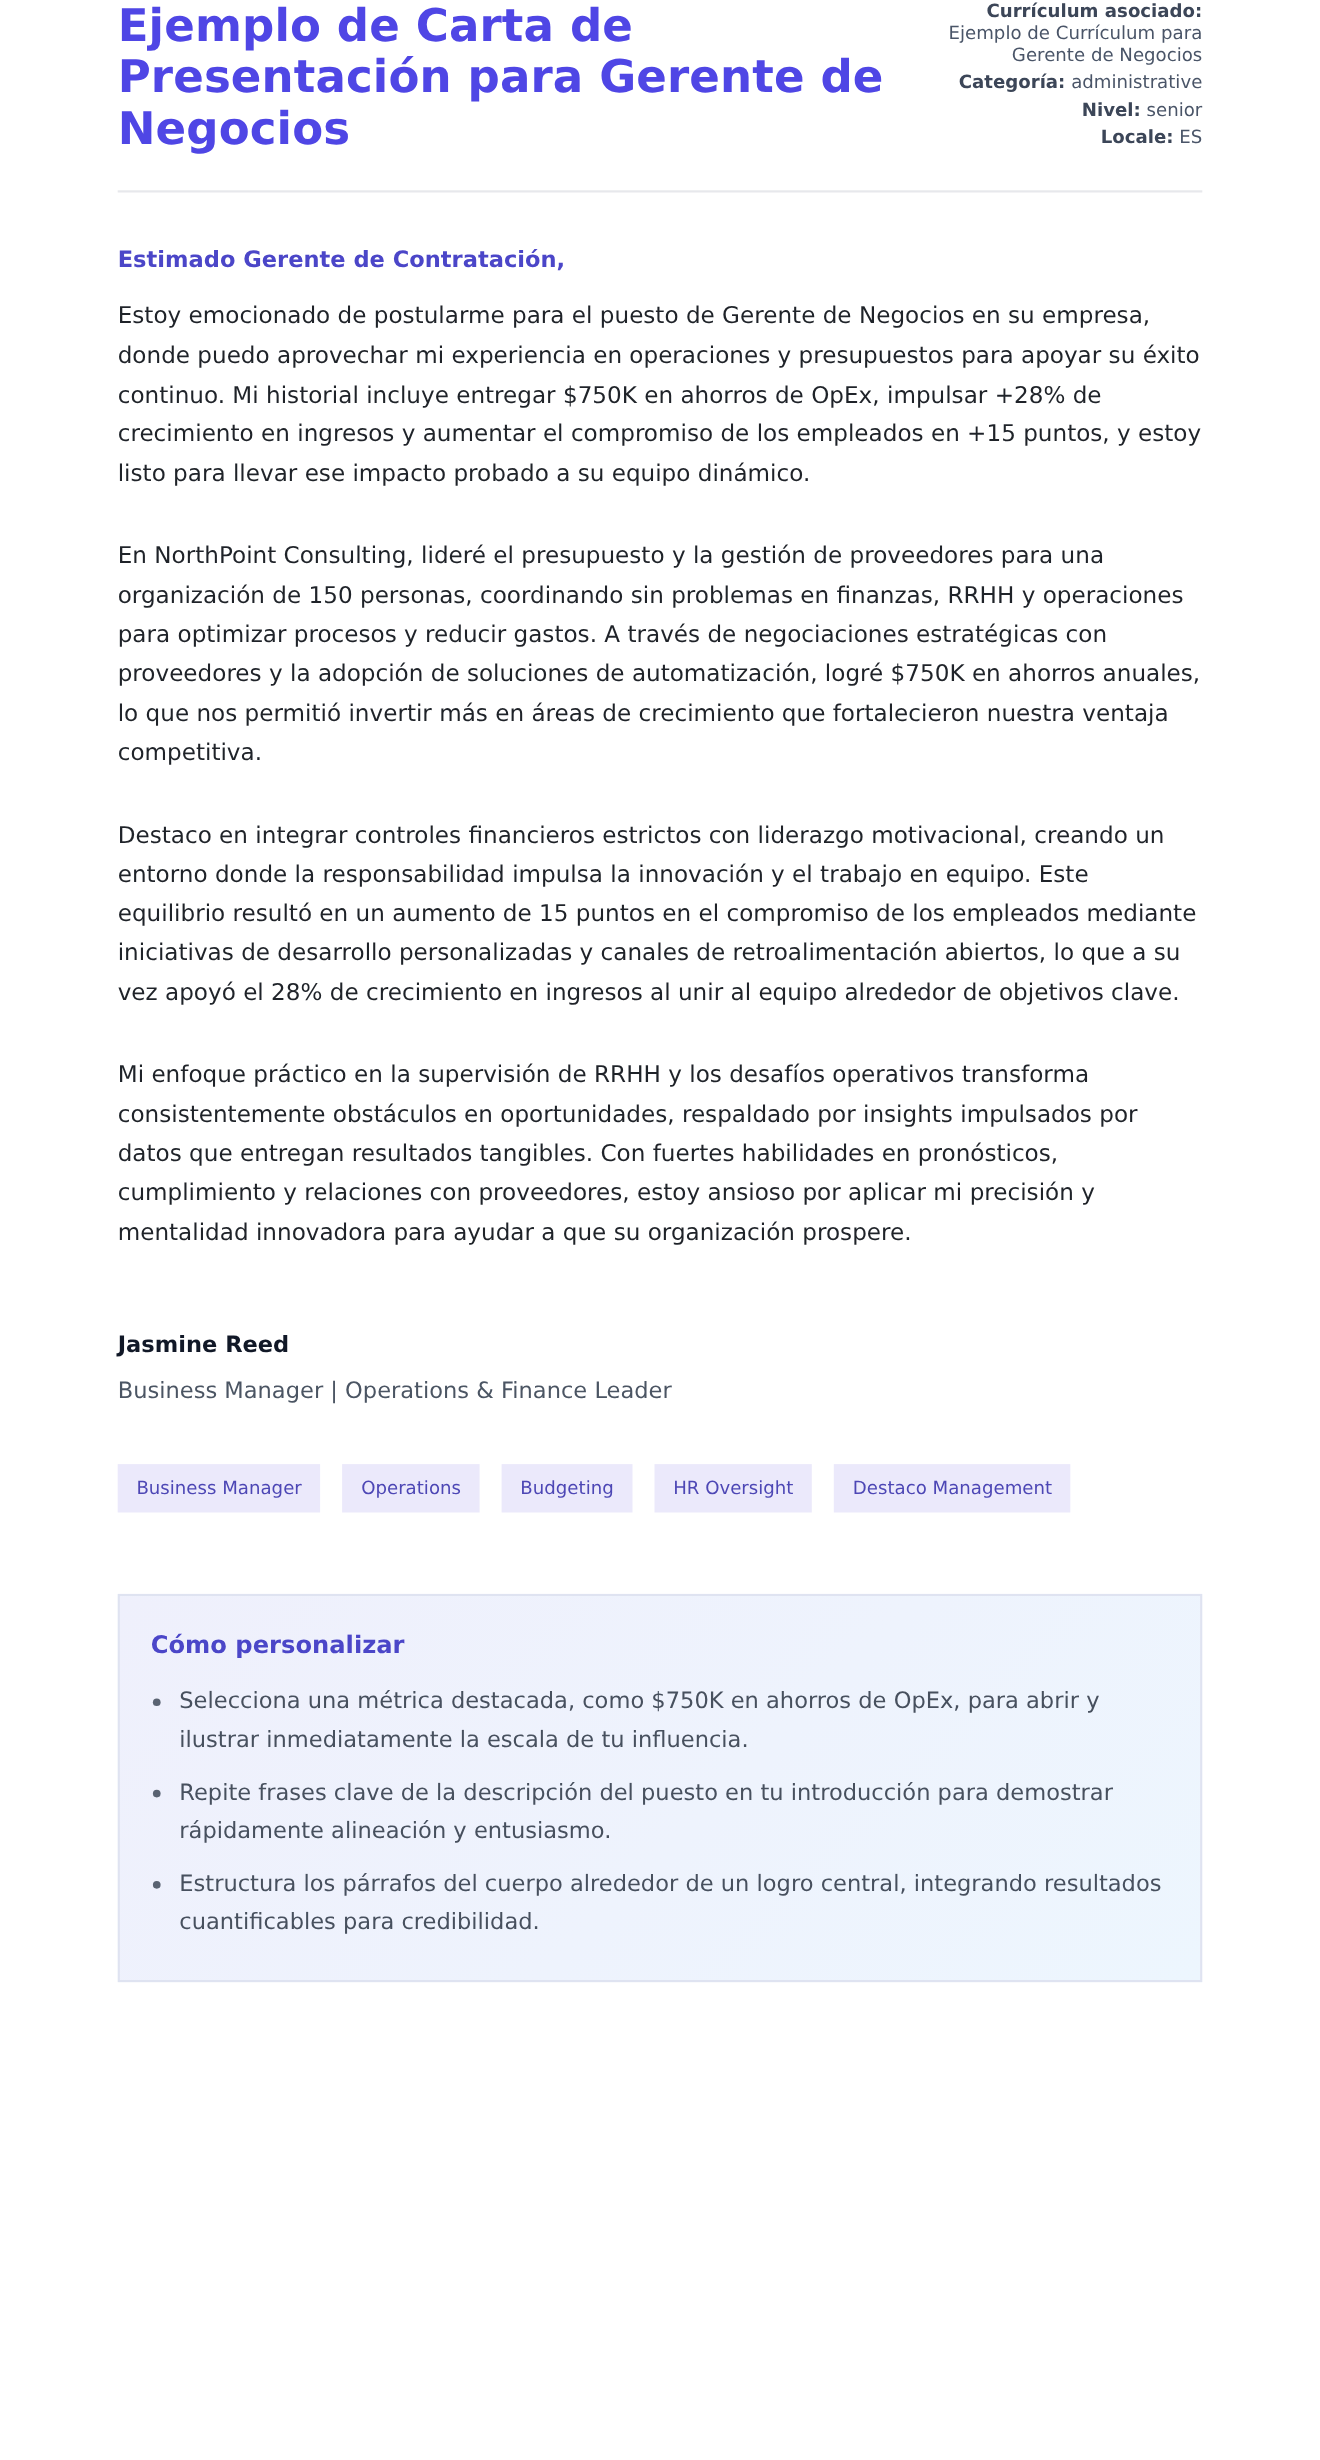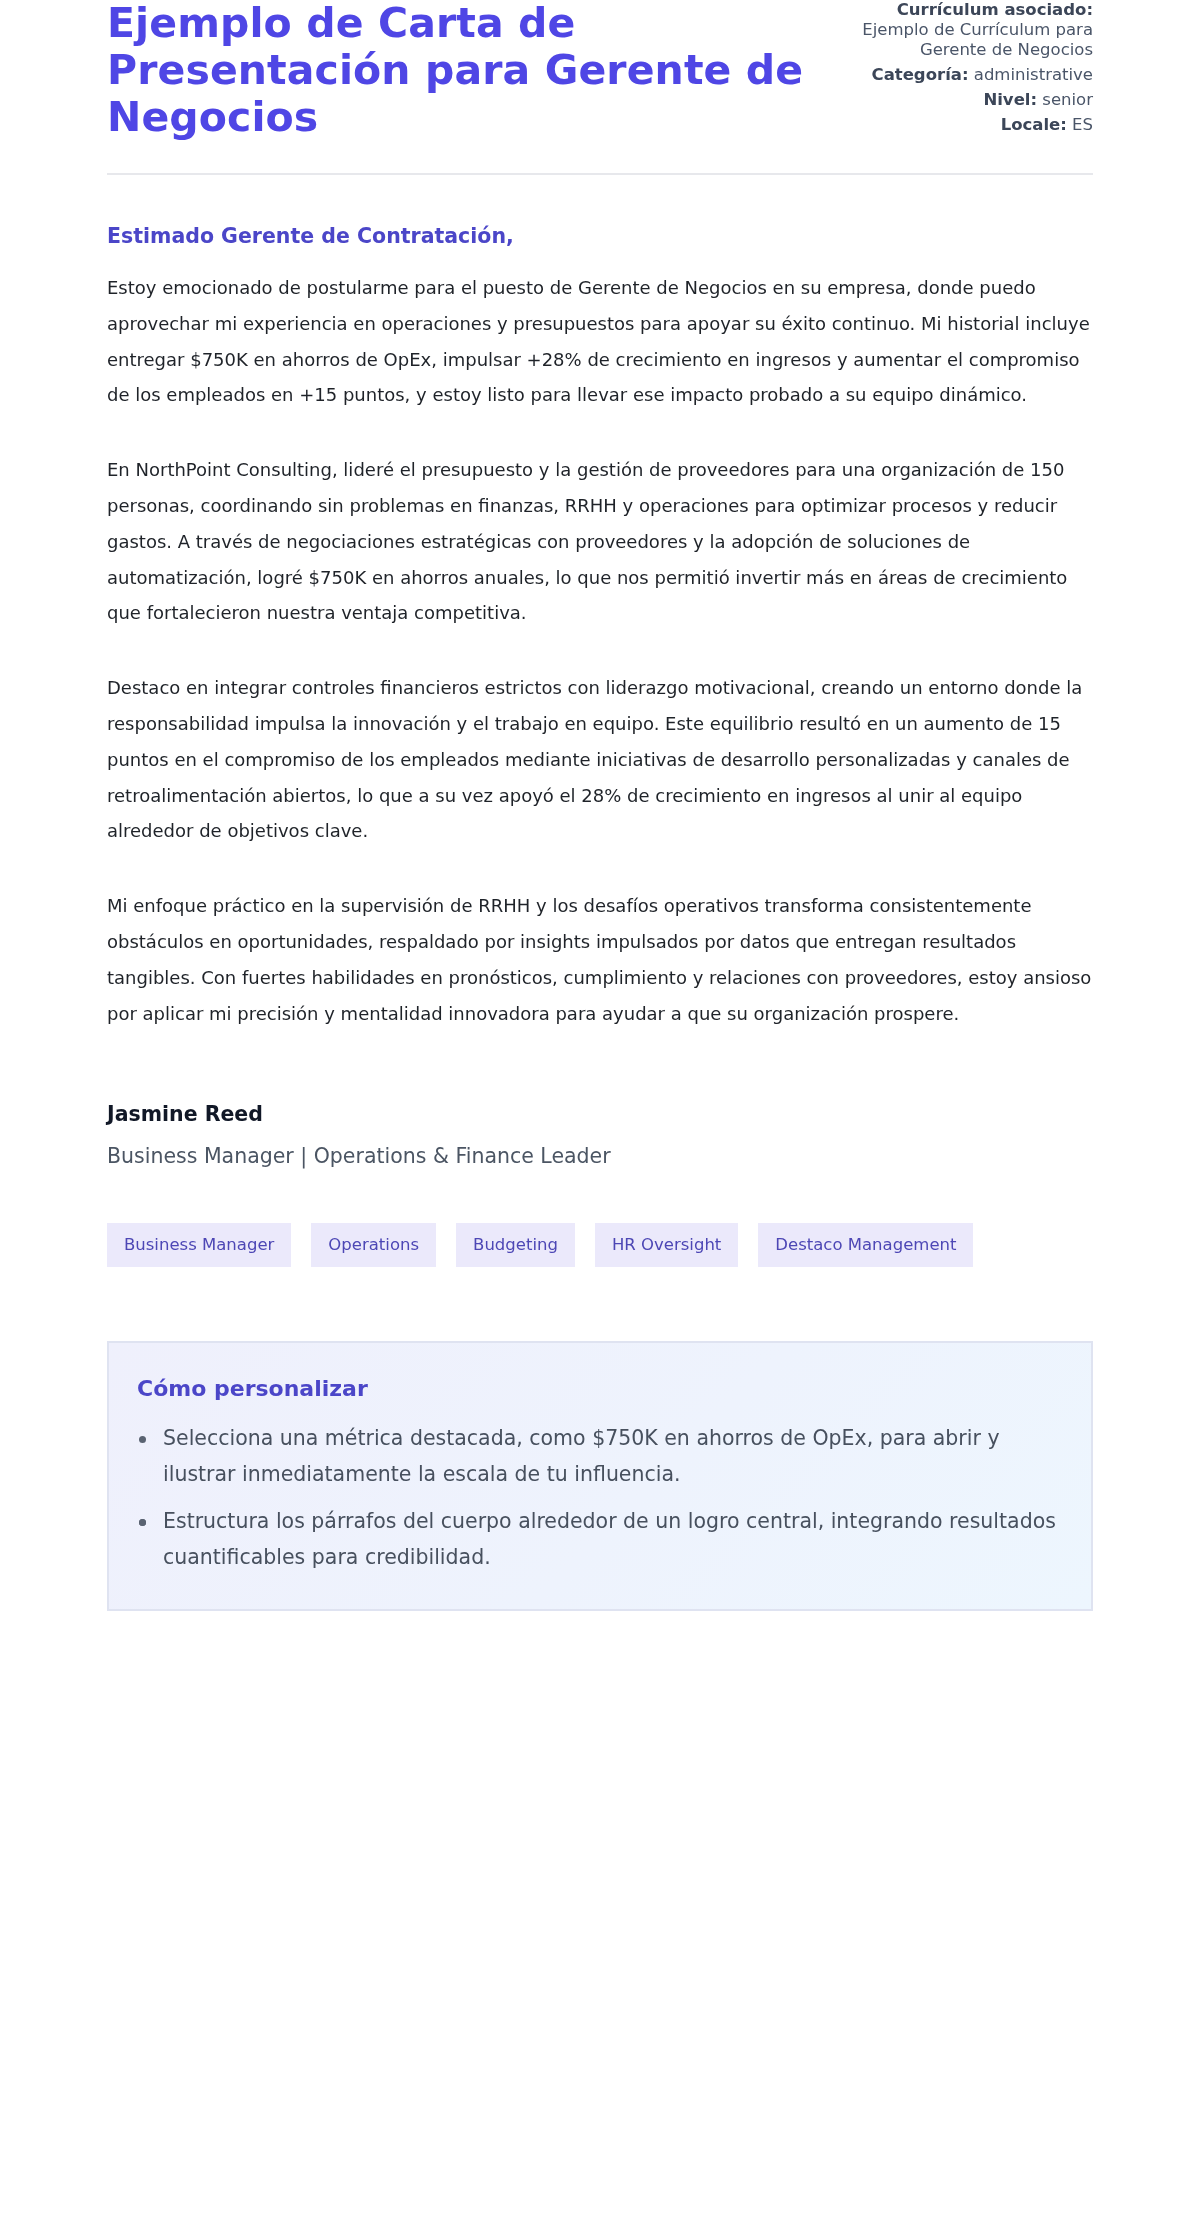--- a/index.html
+++ b/index.html
@@ -53,21 +53,21 @@
 
     
     .greeting {
       margin-top: 48px;
       font-size: 20.5px;
       font-weight: 700;
       color: #4b46c8;
       line-height: 26px;
     }
     .letter-para {
-      font-size: 18px;
+      font-size: 21px;
       line-height: 35.8px;
       color: #1f2329;
       margin-top: 21px;
     }
     .letter-para + .letter-para { margin-top: 39px; }
 
     .signature { margin-top: 70px; }
     .sig-name {
       font-size: 20.5px;
       font-weight: 700;
@@ -184,20 +184,21 @@
 
   <aside class="tips">
     <h3 class="tips-title">Cómo personalizar</h3>
     <ul class="tips-list">
       <li class="tips-item">
         <span class="bullet"></span>
         <span>Selecciona una métrica destacada, como $750K en ahorros de OpEx, para abrir y ilustrar inmediatamente la escala de tu influencia.</span>
       </li>
       <li class="tips-item">
         <span class="bullet"></span>
+        <span>Repite frases clave de la descripción del puesto en tu introducción para demostrar rápidamente alineación y entusiasmo.</span>
       </li>
       <li class="tips-item">
         <span class="bullet"></span>
         <span>Estructura los párrafos del cuerpo alrededor de un logro central, integrando resultados cuantificables para credibilidad.</span>
       </li>
     </ul>
   </aside>
 
 </div>
 

